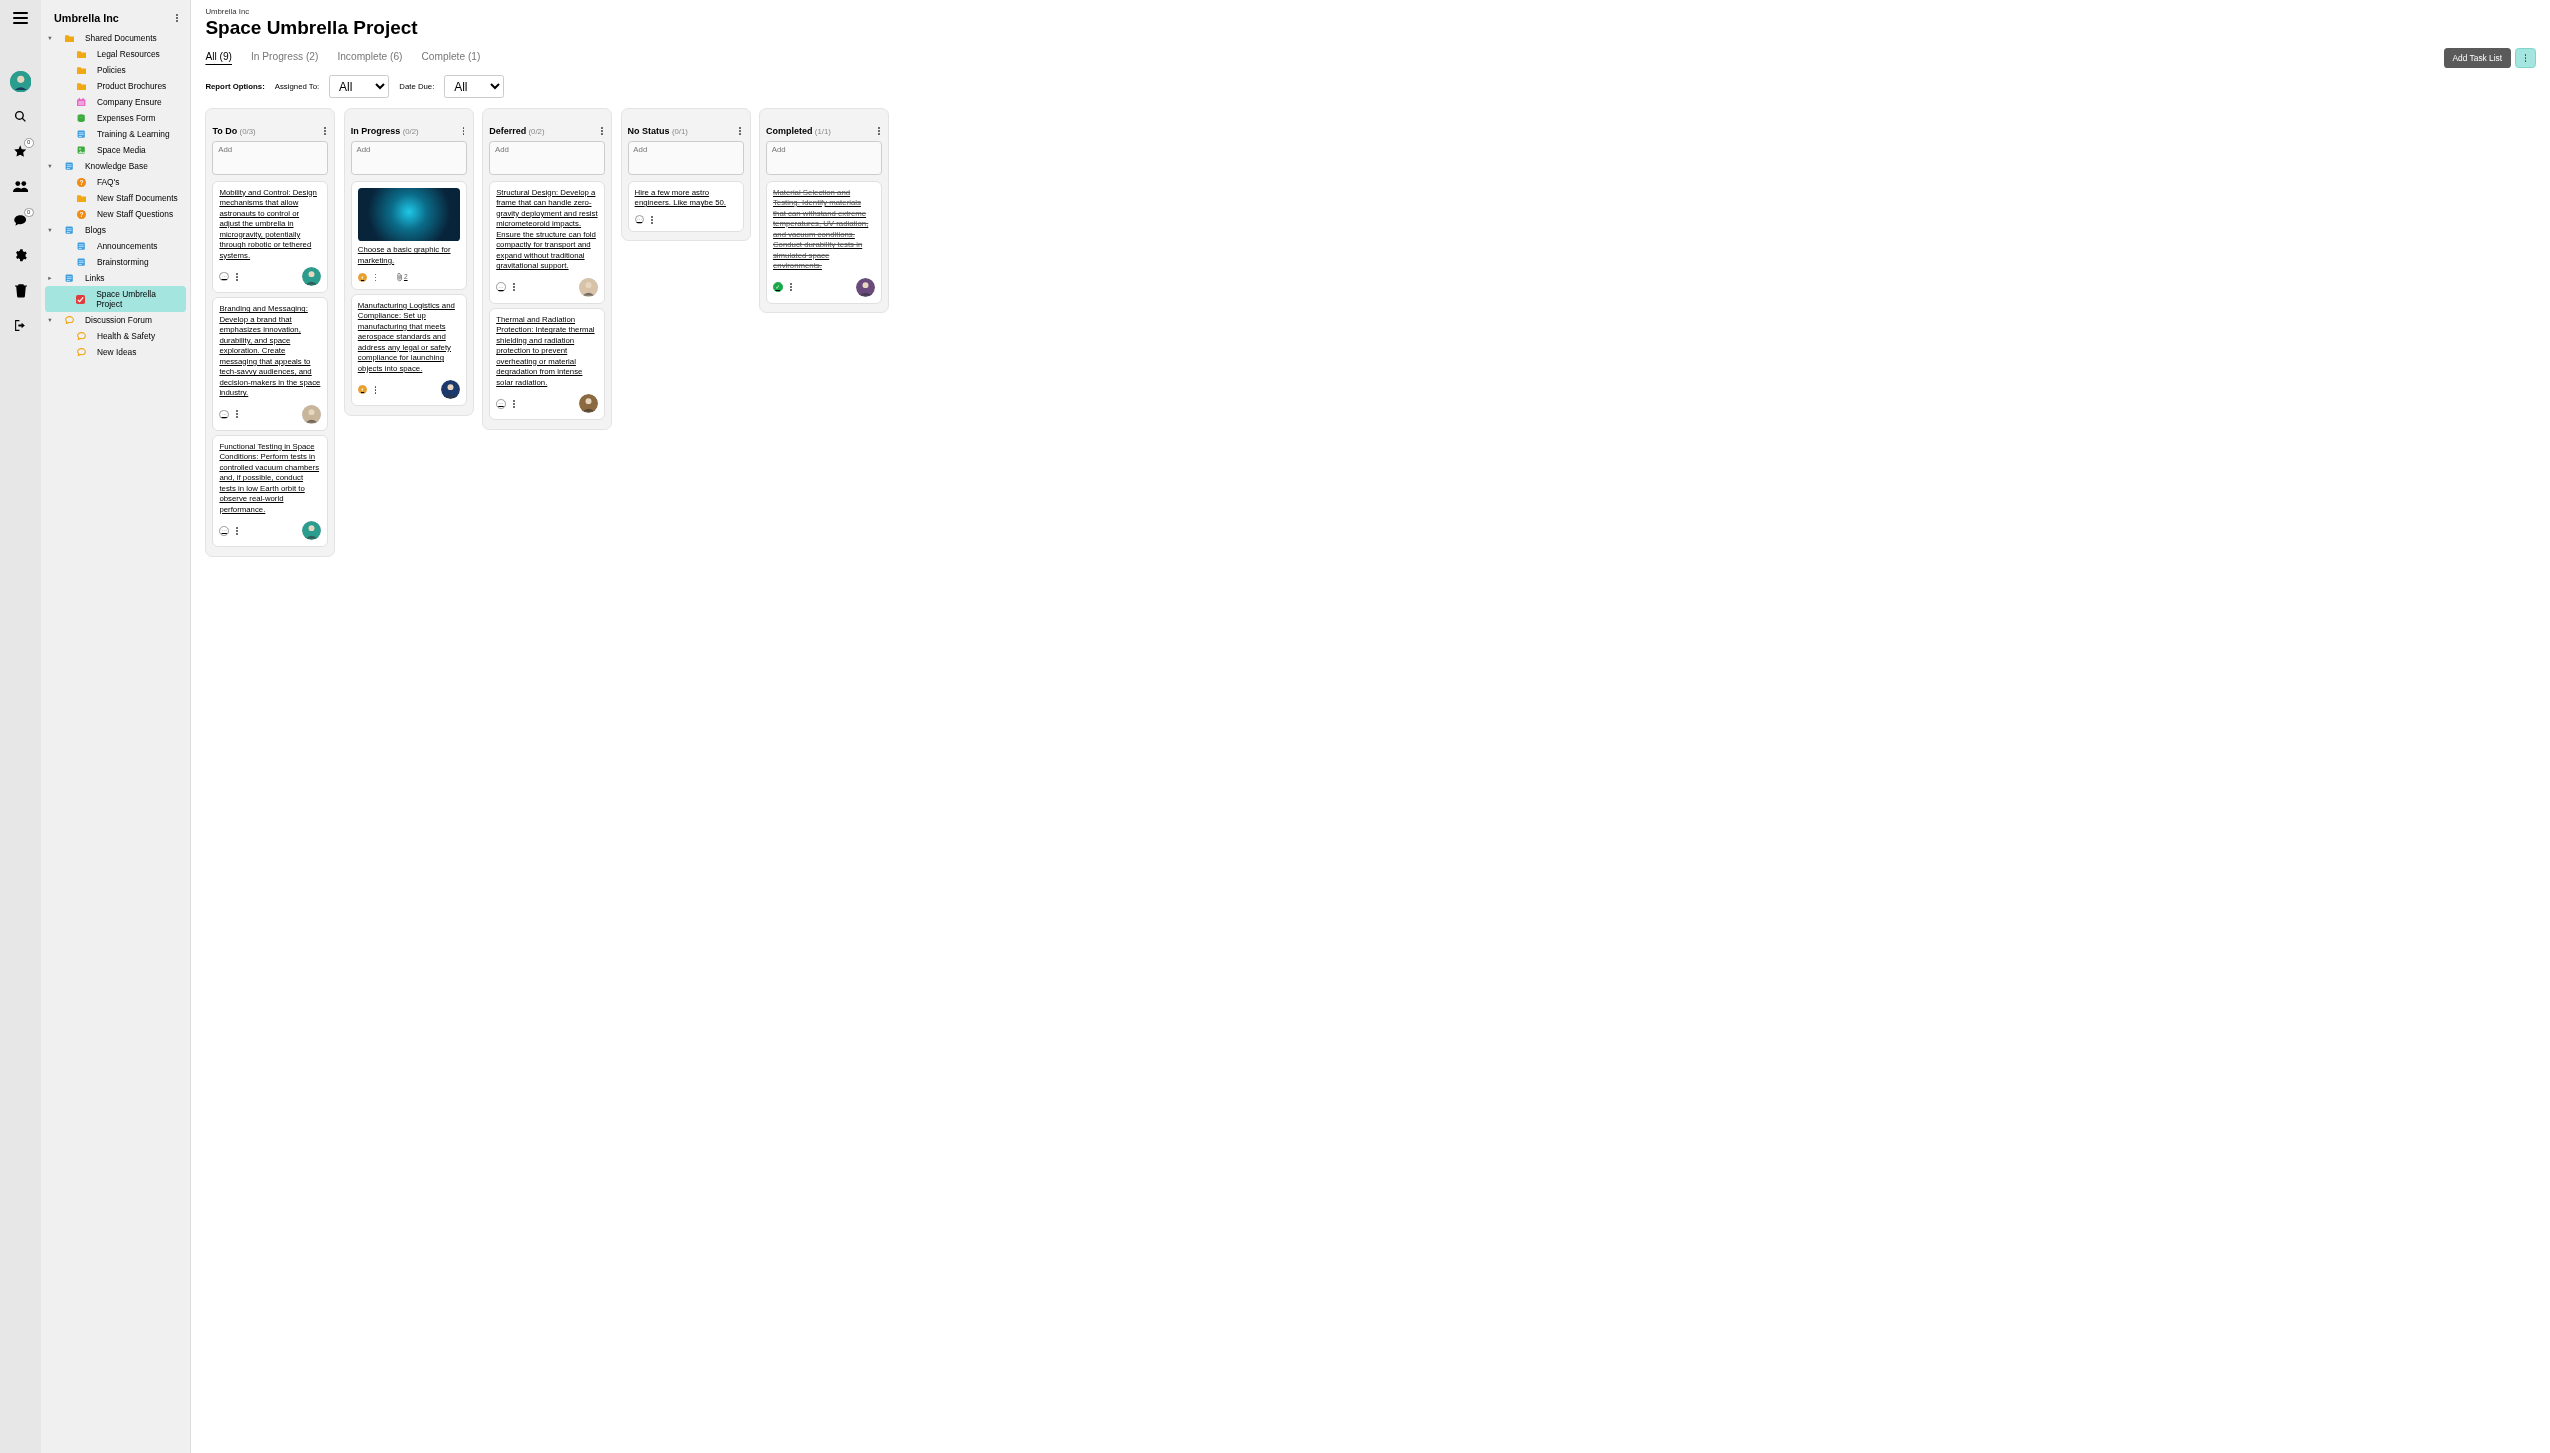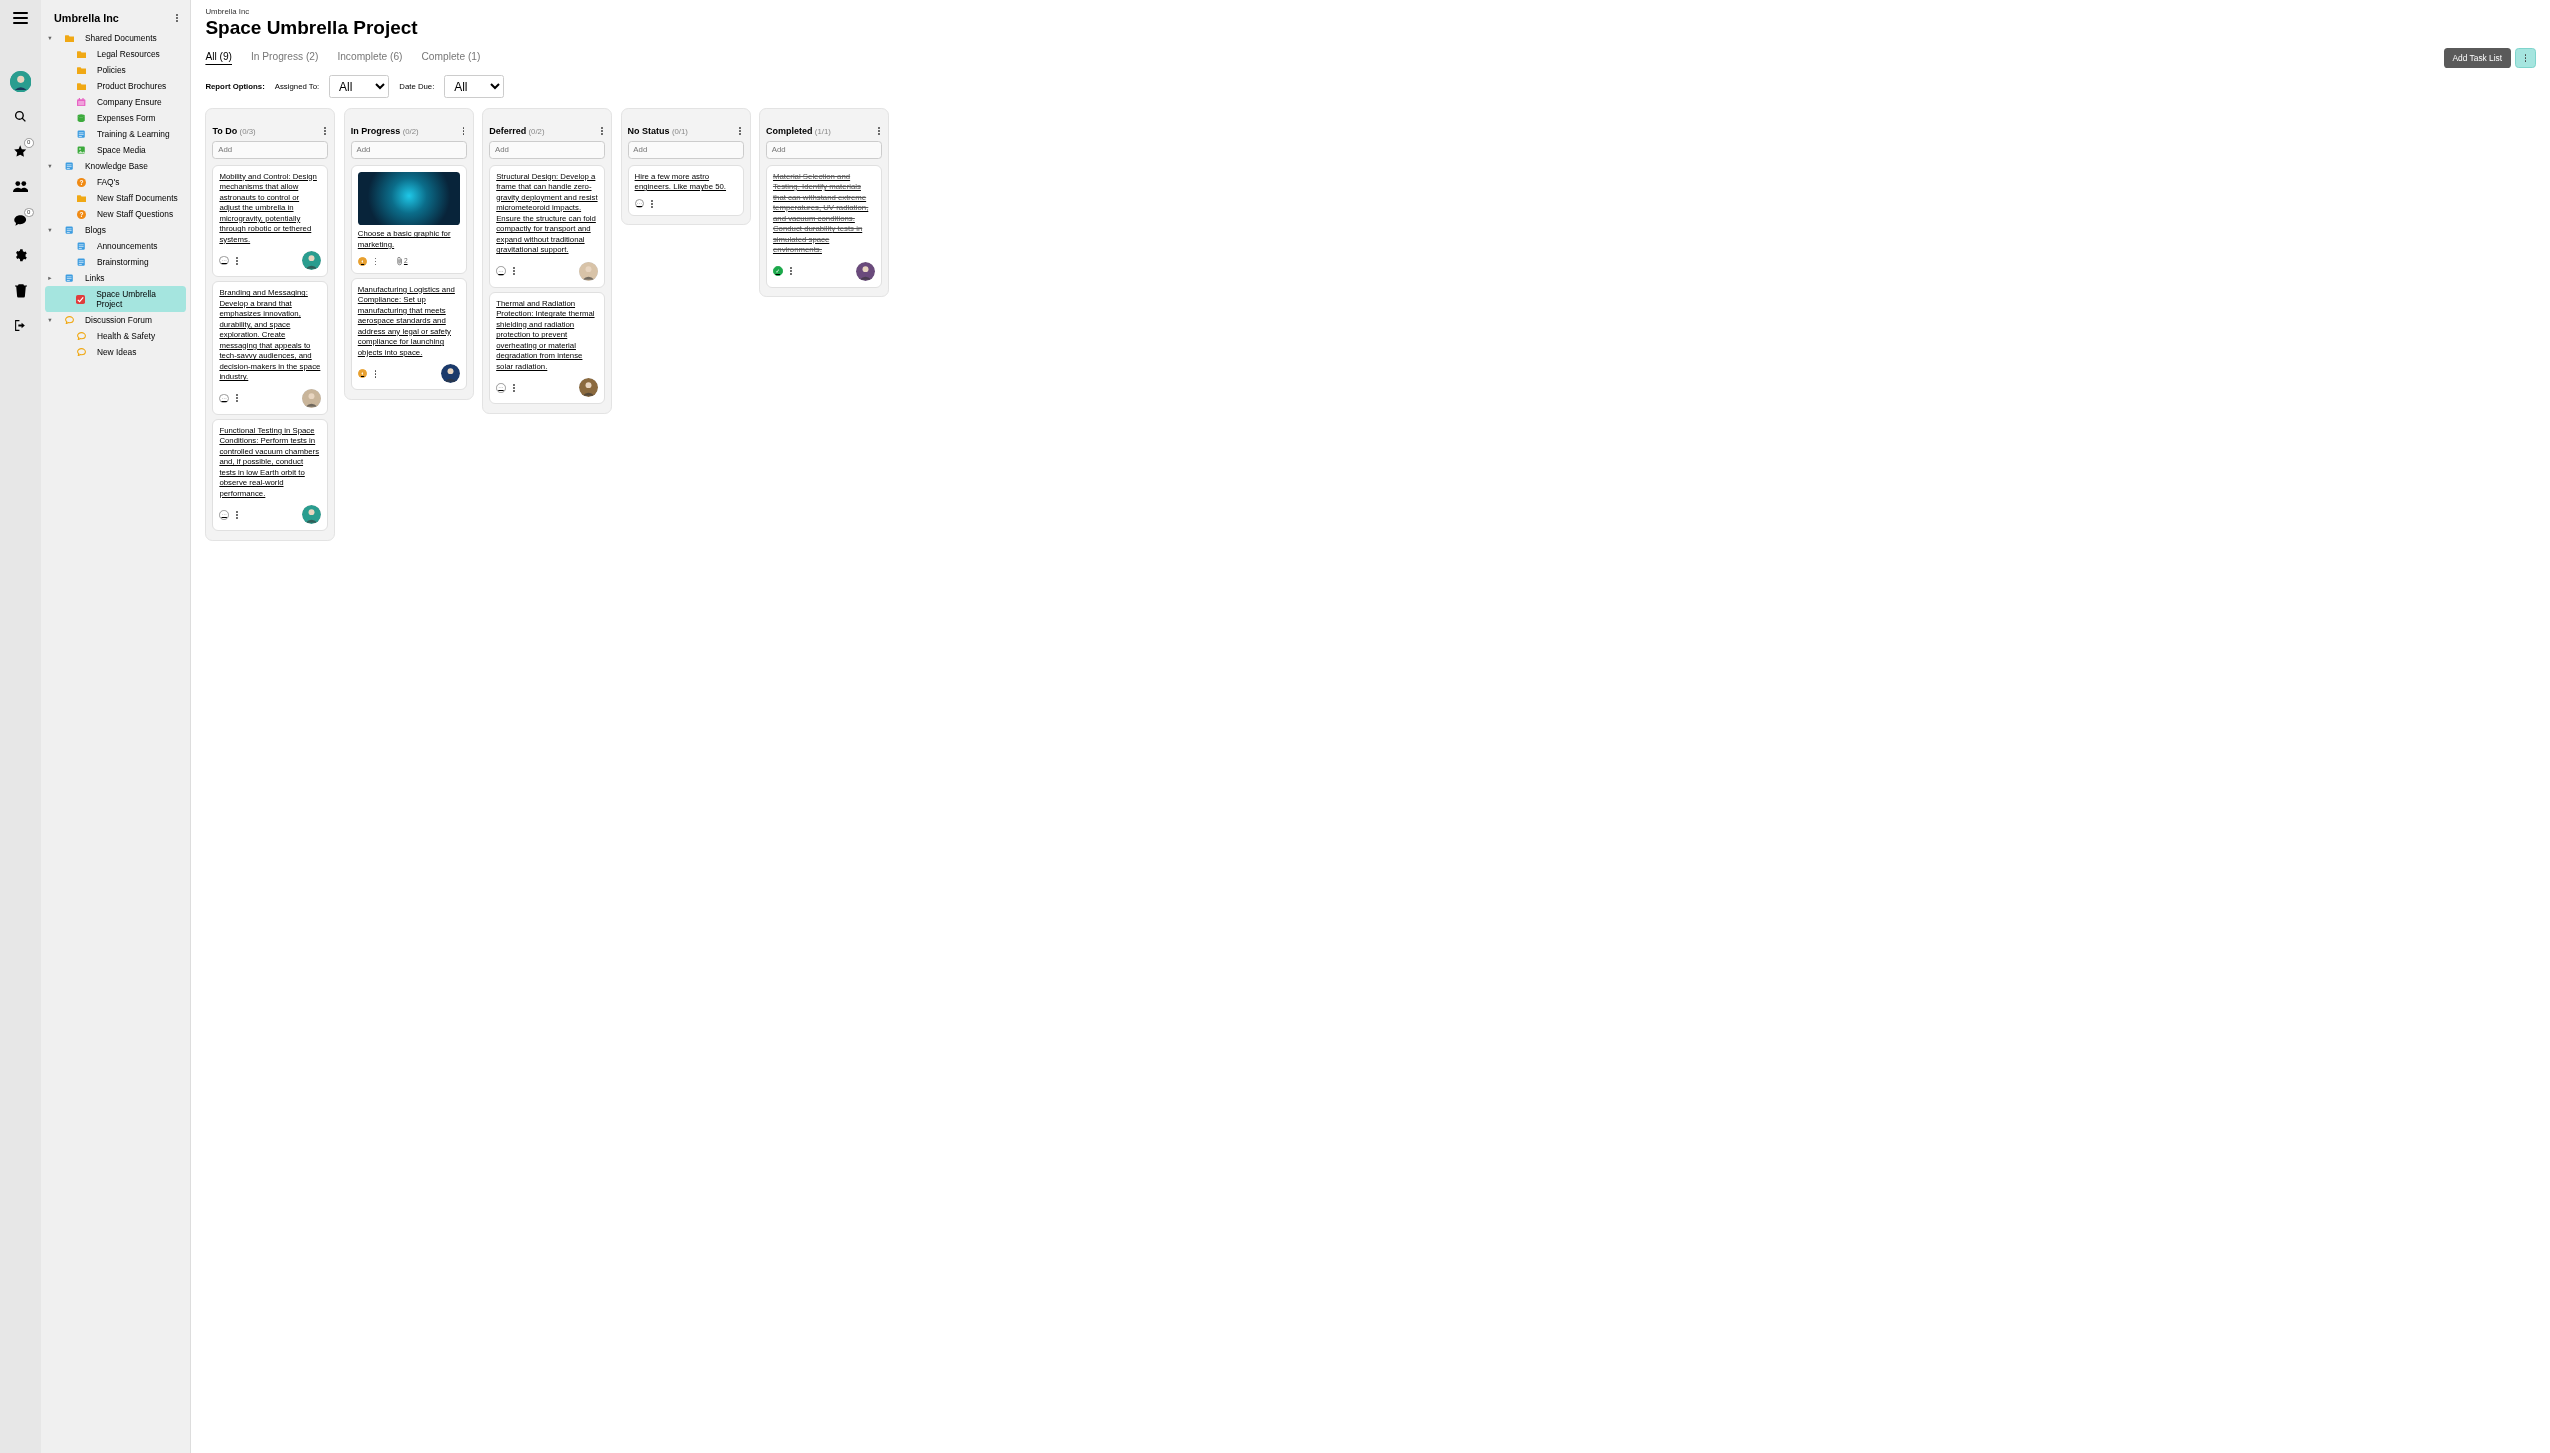--- a/index.html
+++ b/index.html
@@ -66,21 +66,21 @@
 .btn-teal { background:#a5e5df; border:0.6px solid #7fd4cc; border-radius:3.6px; width:20.3px; height:20.3px; display:flex; align-items:center; justify-content:center; cursor:pointer; }
 .filters { display:flex; align-items:center; gap:10px; font-size:7.8px; margin:7.2px 0 9.6px 0; font-weight:700; }
 .filters label { font-weight:400; }
 .filters select { border:0.6px solid #ccc; border-radius:2.4px; padding:2.4px 16.7px 2.4px 4.8px; font-size:12px; background:#fff; min-width:60px; }
 
 .board { display:flex; gap:8.4px; align-items:flex-start; }
 .col { width:130px; flex-shrink:0; background:#f3f3f3; border:0.6px solid #e3e3e3; border-radius:7.2px; padding:6px 6px 8.4px 6px; }
 .col-head { display:flex; align-items:center; justify-content:space-between; margin-bottom:4.8px;margin-top:11px; }
 .col-title { font-size:9px; font-weight:700; }
 .col-count { color:#888; font-size:7.8px; font-weight:400; }
-.add-input { width:100%; border:0.6px solid #ccc; border-radius:3.6px; padding:3.6px 4.8px; font-size:7.8px; resize:none; height:18px; font-family:inherit; background:#fafafa; }
+.add-input { width:100%; border:0.6px solid #ccc; border-radius:3.6px; padding:3.6px 4.8px; font-size:7.8px; resize:none; height:34px; font-family:inherit; background:#fafafa; }
 .card { background:#fff; border:0.6px solid #e0e0e0; border-radius:6px; padding:6px; margin-top:4px; position:relative; font-size:7.8px; line-height:1.35;text-decoration:underline; }
 .card.done .card-text { text-decoration:line-through; color:#555; }
 .card-img { width:100%; height:53px; border-radius:3.6px; margin-bottom:4.8px; background:radial-gradient(circle at 50% 45%, #1fc8e8 0%, #0b6d8a 30%, #08243a 70%); position:relative; overflow:hidden; }
 .card-foot { display:flex; align-items:center; justify-content:space-between; margin-top:6px; }
 .foot-icons { display:flex; align-items:center; gap:4.8px; color:#666; }
 .status-dot { width:9.6px; height:9.6px; border:1.2px solid #999; border-radius:50%; display:inline-flex; align-items:center; justify-content:center; font-size:5.4px; color:#999; }
 .status-dot.orange { border-color:#e8a02f; background:#e8a02f; color:#fff; }
 .status-dot.green { border-color:#1ba84a; background:#1ba84a; color:#fff; }
 .card-avatar { width:19px; height:19px; border-radius:50%; background:#ccc; display:flex; align-items:center; justify-content:center; overflow:hidden; }
 .dots-v { display:inline-flex; flex-direction:column; gap:1.2px; cursor:pointer; padding:1.2px 2.4px; }

